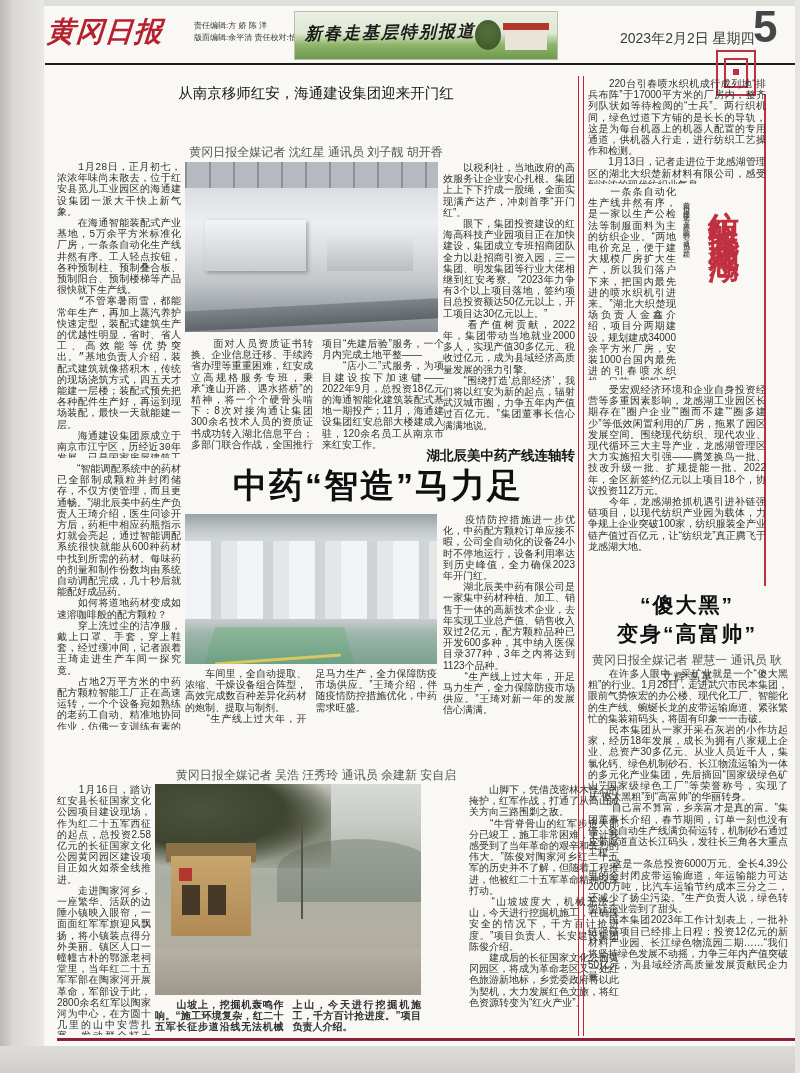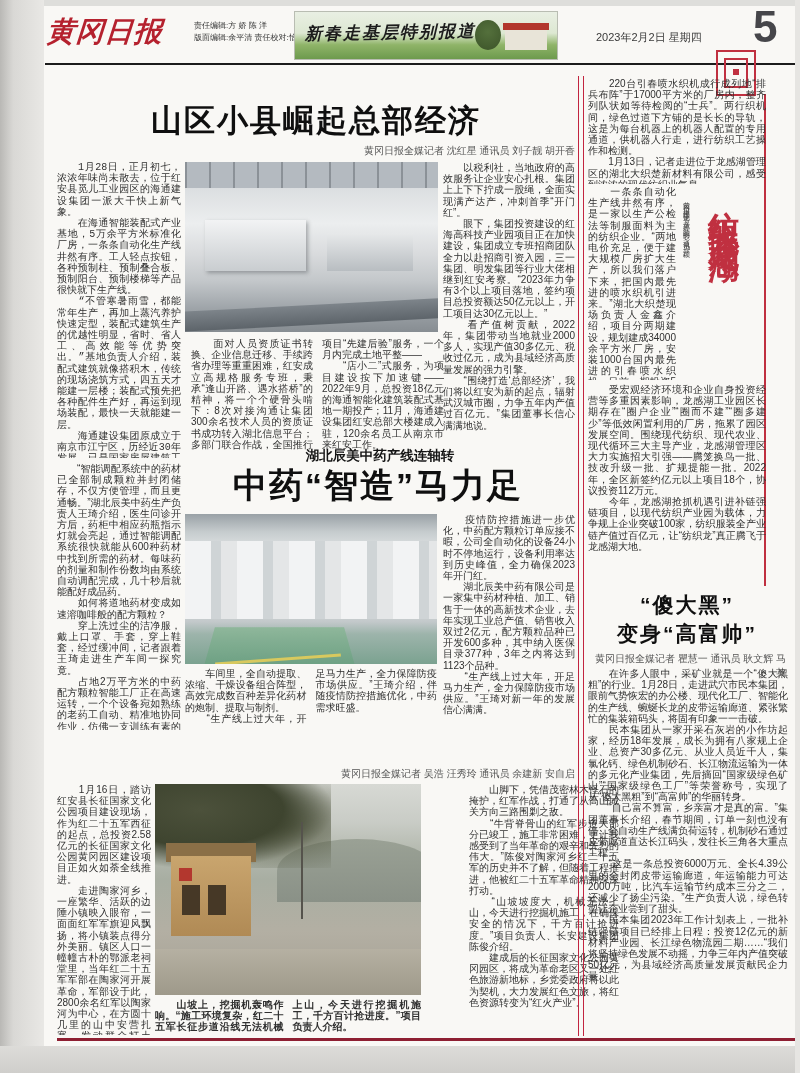--- a/index.html
+++ b/index.html
@@ -19,28 +19,28 @@
   .editors{position:absolute;left:194px;top:20px;font-size:8px;line-height:12px;color:#333;}
   .banner{position:absolute;left:294px;top:11px;width:262px;height:47px;overflow:hidden;
         background:linear-gradient(180deg,#e9efe3 0%,#dde8d2 45%,#8fb468 70%,#6d9a4d 100%);
         border:1px solid #b9bdb2;}
   .banner-title{position:absolute;left:10px;top:9px;font-size:17px;font-weight:bold;font-style:italic;
         color:#1c1c1c;letter-spacing:2px;transform:rotate(-1deg);}
   .banner-house{position:absolute;right:10px;top:16px;width:42px;height:22px;background:#e8e4d8;}
   .banner-roof{position:absolute;right:8px;top:11px;width:46px;height:7px;background:#b2372c;}
   .banner-tree{position:absolute;right:56px;top:8px;width:26px;height:30px;border-radius:50%;
         background:radial-gradient(circle at 50% 40%,#54703c,#3c5429);}
-  .date-info{position:absolute;left:596px;top:30px;font-size:11px;color:#3a3a3a;}
+  .date-info{position:absolute;left:620px;top:30px;font-size:14px;color:#3a3a3a;}
   .page-num{position:absolute;left:753px;top:2px;font-size:44px;font-weight:bold;color:#46464a;}
   .top-rule{position:absolute;left:45px;top:63px;width:750px;height:2px;background:#1c1c1c;}
 
   
   .kicker{position:absolute;text-align:center;color:#141414;}
   .headline{position:absolute;text-align:center;font-weight:900;color:#0f0f0f;letter-spacing:2px;}
-  .byline{position:absolute;text-align:right;font-size:10px;color:#555;}
+  .byline{position:absolute;text-align:center;font-size:12px;color:#555;}
   .colx{position:absolute;font-size:10px;line-height:11.2px;text-align:justify;color:#2f2f2f;
         white-space:pre-line;overflow:hidden;}
   .two-col{column-count:2;column-gap:9px;}
 
   
   .photo{position:absolute;overflow:hidden;}
   .ph1{background:linear-gradient(180deg,#aeb4b9 0%,#dcdfe1 16%,#eceeef 36%,#d9dbdd 54%,#c3c7ca 70%,#9aa0a5 88%,#878d92 100%);}
   .ph1-ceiling{position:absolute;left:0;top:0;width:100%;height:26px;
         background:repeating-linear-gradient(90deg,rgba(90,96,102,.45) 0 2px,transparent 2px 24px),#b4bac0;}
   .ph1-machine{position:absolute;left:8%;top:34%;width:40%;height:30%;
@@ -104,21 +104,21 @@
   <div class="banner">
     <div class="banner-tree"></div>
     <div class="banner-house"></div>
     <div class="banner-roof"></div>
     <div class="banner-title">新春走基层特别报道</div>
   </div>
   <div class="date-info">2023年2月2日  星期四</div>
   <div class="page-num">5</div>
   <div class="top-rule"></div>
 
-  <div class="headline" style="left:57px;top:100px;width:518px;font-size:31px;">山区小县崛起总部经济</div>
+  <div class="kicker" style="left:57px;top:84px;width:518px;font-size:14.5px;">从南京移师红安，海通建设集团迎来开门红</div>
   <div class="byline" style="left:57px;top:144px;width:518px;">黄冈日报全媒记者 沈红星  通讯员 刘子靓  胡开香</div>
 
   <div class="colx" style="left:57px;top:162px;width:124px;height:296px;font-family:Liberation Mono, monospace;">　　1月28日，正月初七，浓浓年味尚未散去，位于红安县觅儿工业园区的海通建设集团一派大干快上新气象。
 　　在海通智能装配式产业基地，5万余平方米标准化厂房，一条条自动化生产线井然有序。工人轻点按钮，各种预制柱、预制叠合板、预制阳台、预制楼梯等产品很快就下生产线。
 　　“不管寒暑雨雪，都能常年生产，再加上蒸汽养护快速定型，装配式建筑生产的优越性明显，省时、省人工、高效能等优势突出。”基地负责人介绍，装配式建筑就像搭积木，传统的现场浇筑方式，四五天才能建一层楼；装配式预先把各种配件生产好，再运到现场装配，最快一天就能建一层。
 　　海通建设集团原成立于南京市江宁区，历经近30年发展，已是国家房屋建筑工程施工总承包特级资质企业，长期闯荡江浙市场。2019年11月，海通建设集团与红安县签订合作协议。
 　　“选址红安，看中的正是这里的区位优势和营商环境，这对企业既是机遇也是挑战。”</div>
 
   <div class="photo ph1" style="left:185px;top:162px;width:253px;height:170px;">
     <div class="ph1-ceiling"></div>
@@ -128,21 +128,21 @@
   </div>
 
   <div class="colx" style="left:443px;top:162px;width:132px;height:296px;">　　以税利社，当地政府的高效服务让企业安心扎根。集团上上下下拧成一股绳，全面实现满产达产，冲刺首季“开门红”。
 　　眼下，集团投资建设的红海高科技产业园项目正在加快建设，集团成立专班招商团队全力以赴招商引资入园，三一集团、明发集团等行业大佬相继到红安考察。“2023年力争有3个以上项目落地，签约项目总投资额达50亿元以上，开工项目达30亿元以上。”
 　　看产值树贡献，2022年，集团带动当地就业2000多人，实现产值30多亿元、税收过亿元，成为县域经济高质量发展的强力引擎。
 　　“围绕打造‘总部经济’，我们将以红安为新的起点，辐射武汉城市圈，力争五年内产值过百亿元。”集团董事长信心满满地说。</div>
 
   <div class="colx two-col" style="left:191px;top:338px;width:253px;height:118px;">　　面对人员资质证书转换、企业信息迁移、手续跨省办理等重重困难，红安成立高规格服务专班，秉承“逢山开路、遇水搭桥”的精神，将一个个硬骨头啃下：8次对接沟通让集团300余名技术人员的资质证书成功转入湖北信息平台；多部门联合作战，全国推行项目“先建后验”服务，一个月内完成土地平整——
 　　“店小二”式服务，为项目建设按下加速键——2022年9月，总投资18亿元的海通智能化建筑装配式基地一期投产；11月，海通建设集团红安总部大楼建成入驻，120余名员工从南京市来红安工作。</div>
 
-  <div class="kicker" style="left:185px;top:447px;width:390px;font-size:13.5px;font-weight:bold;">湖北辰美中药产线连轴转</div>
+  <div class="kicker" style="left:185px;top:447px;width:390px;font-size:13.5px;font-weight:bold;text-align:right;">湖北辰美中药产线连轴转</div>
   <div class="headline" style="left:183px;top:463px;width:390px;font-size:34px;">中药“智造”马力足</div>
 
   <div class="colx" style="left:57px;top:463px;width:124px;height:267px;">　　“智能调配系统中的药材已全部制成颗粒并封闭储存，不仅方便管理，而且更通畅。”湖北辰美中药生产负责人王琦介绍，医生问诊开方后，药柜中相应药瓶指示灯就会亮起，通过智能调配系统很快就能从600种药材中找到所需的药材。每味药的剂量和制作份数均由系统自动调配完成，几十秒后就能配好成品药。
 　　如何将道地药材变成如速溶咖啡般的配方颗粒？
 　　穿上洗过尘的洁净服，戴上口罩、手套，穿上鞋套，经过缓冲间，记者跟着王琦走进生产车间一探究竟。
 　　占地2万平方米的中药配方颗粒智能工厂正在高速运转，一个个设备宛如熟练的老药工自动、精准地协同作业，仿佛一支训练有素的军队，灵活地切换着不同的组合阵型。</div>
 
   <div class="photo ph2" style="left:185px;top:514px;width:252px;height:150px;">
     <div class="ph2-tanks"></div>
     <div class="ph2-walk"></div>

